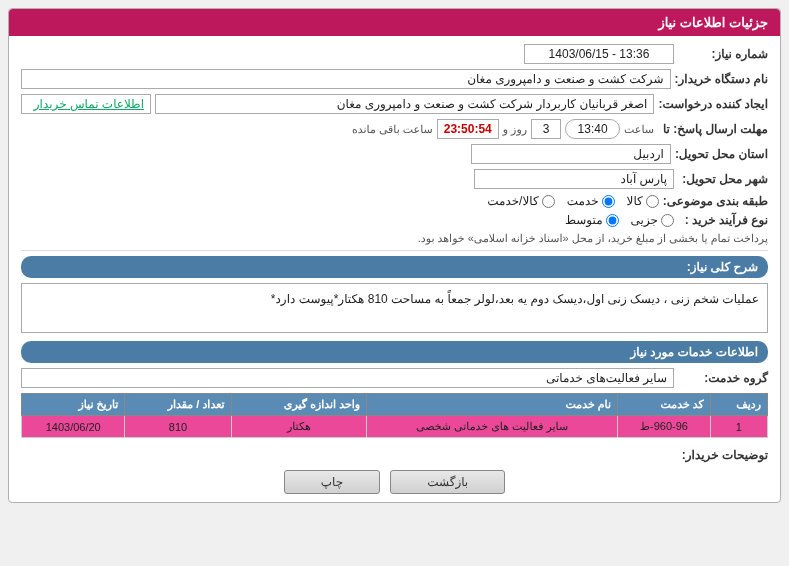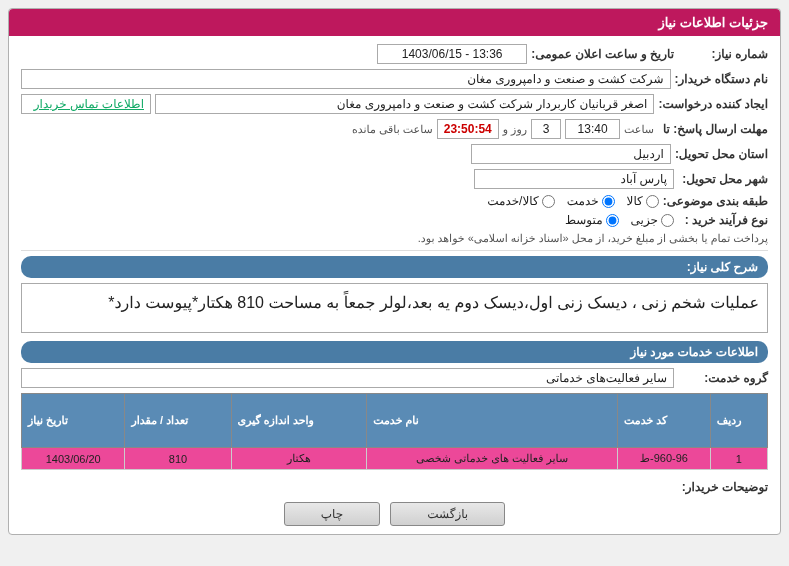--- a/index.html
+++ b/index.html
@@ -92,33 +92,33 @@
       font-size: 12px;
       margin-bottom: 5px;
       border-radius: 10px;
     }
     .text-area-box {
       border: 1px solid #aaa;
       background: #fff;
       padding: 6px 8px;
       min-height: 50px;
       width: 100%;
-      font-size: 16px;
+      font-size: 12px;
       line-height: 1.6;
     }
     .service-table {
       width: 100%;
       border-collapse: collapse;
       margin-bottom: 6px;
     }
     .service-table th {
       background: #5a8bb5;
       color: #fff;
-      padding: 20px 6px;
-      text-align: left;
+      padding: 4px 6px;
+      text-align: right;
       font-size: 11px;
       border: 1px solid #888;
     }
     .service-table td {
       border: 1px solid #ccc;
       padding: 4px 6px;
       text-align: center;
       font-size: 11px;
       background: #ec4899;
     }
@@ -171,39 +171,38 @@
 <div class="container">
   <div class="card">
 
     <div class="card-header">
       <span>جزئیات اطلاعات نیاز</span>
     </div>
     <div class="card-body">
 
       <div class="info-row">
         <span class="label">شماره نیاز:</span>
-        <span class="label" style="min-width:110px;">تاریخ و ساعت اعلان عمومی:</span>
         <div class="value-box" style="direction:ltr;text-align:center;max-width:150px;">1403/06/15 - 13:36</div>
       </div>
 
       <div class="info-row">
         <span class="label">نام دستگاه خریدار:</span>
         <div class="value-box">شرکت کشت و صنعت و دامپروری مغان</div>
       </div>
 
       <div class="info-row">
         <span class="label">ایجاد کننده درخواست:</span>
         <div class="value-box">اصغر قربانیان کاربردار شرکت کشت و صنعت و دامپروری مغان</div>
         <span class="value-box link-text" style="max-width:130px;color:#1a6;cursor:pointer;text-decoration:underline;">اطلاعات تماس خریدار</span>
       </div>
 
       <div class="info-row">
         <span class="label" style="min-width:110px;">مهلت ارسال پاسخ: تا</span>
         <span class="small-label">ساعت</span>
-        <div class="value-box-sm" style="width:55px;">13:40</div>
+        <div class="value-box-sm" style="width:55px;border-radius:10px;">13:40</div>
         <div class="value-box-sm" style="width:30px;">3</div>
         <span class="small-label">روز و</span>
         <div class="value-box-sm" style="width:62px;color:#c00;font-weight:bold;">23:50:54</div>
         <span class="small-label">ساعت باقی مانده</span>
       </div>
 
       <div class="info-row">
         <span class="label">استان محل تحویل:</span>
         <div class="value-box" style="max-width:200px;">اردبیل</div>
       </div>

